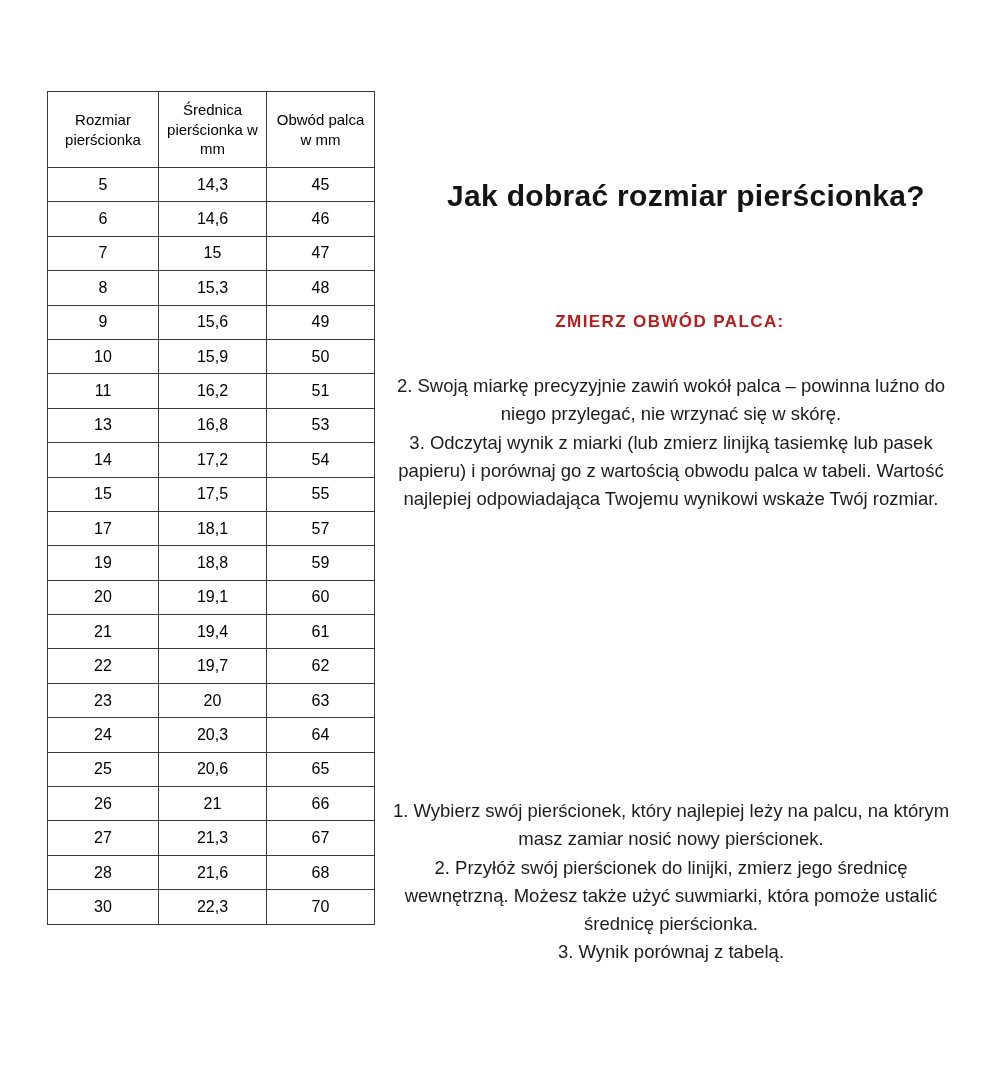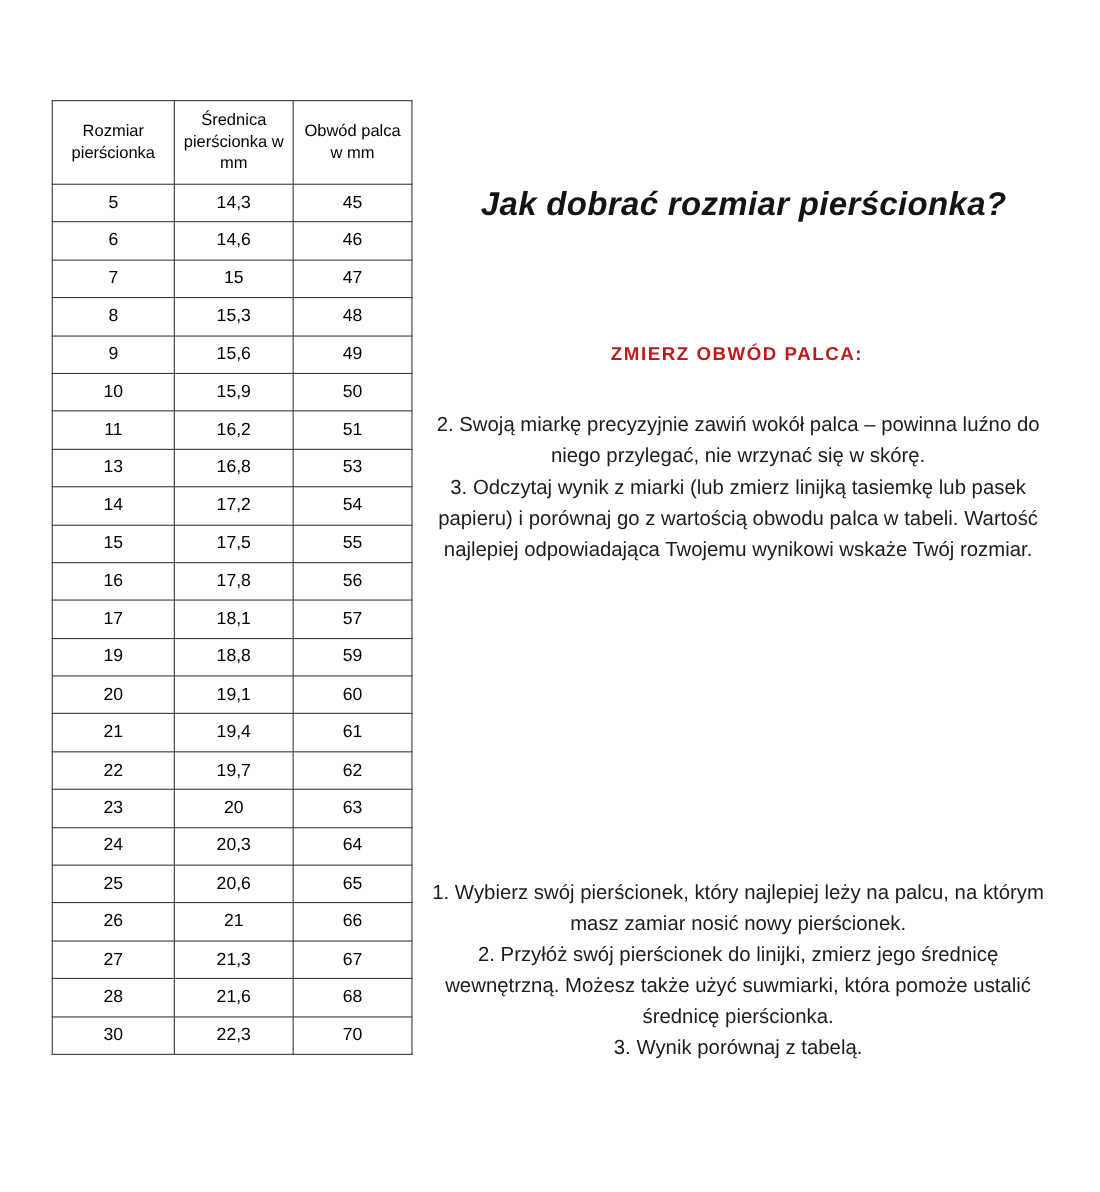--- a/index.html
+++ b/index.html
@@ -44,27 +44,26 @@
     font-size: 16px;
     line-height: 1;
   }
 
   
   .page-title {
     position: absolute;
     left: 390px;
     top: 163px;
     width: 560px;
-    margin: 6px;
+    margin: 16px;
     text-align: center;
     font-size: 30px;
     font-weight: 700;
     letter-spacing: 0.3px;
     color: #141414;
-    font-style: italic;
   }
   .section-heading {
     position: absolute;
     left: 390px;
     width: 560px;
     margin: 0;
     text-align: center;
     font-size: 17px;
     font-weight: 700;
     letter-spacing: 1.4px;
@@ -150,25 +149,20 @@
             <td>14</td>
             <td>17,2</td>
             <td>54</td>
           </tr>
           <tr>
             <td>15</td>
             <td>17,5</td>
             <td>55</td>
           </tr>
           <tr>
-            <td>16</td>
-            <td>17,8</td>
-            <td>56</td>
-          </tr>
-          <tr>
             <td>17</td>
             <td>18,1</td>
             <td>57</td>
           </tr>
           <tr>
             <td>19</td>
             <td>18,8</td>
             <td>59</td>
           </tr>
           <tr>

